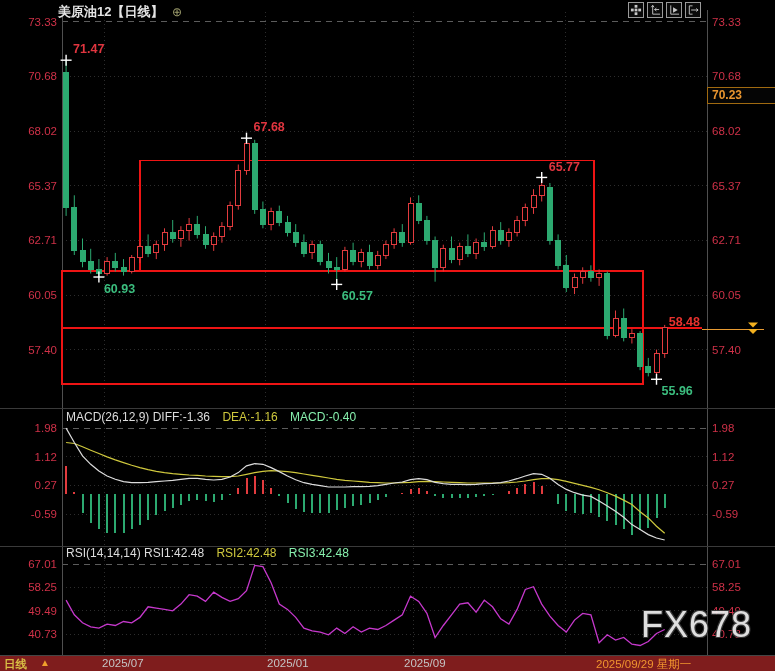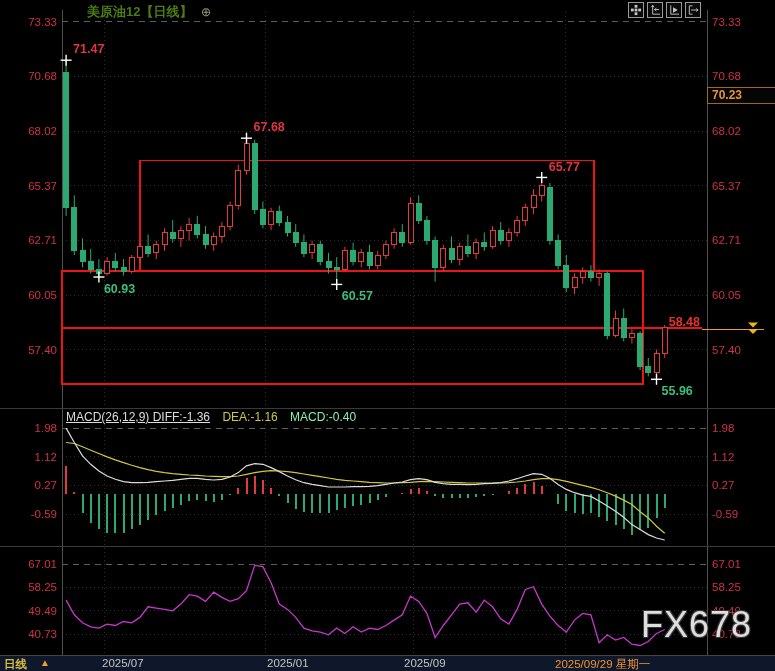--- a/index.html
+++ b/index.html
@@ -1,41 +1,41 @@
 <!DOCTYPE html>
 <html><head>
 <meta charset="utf-8">
 <style>
   html,body{margin:0;padding:0;background:#000;}
   #app{position:relative;width:775px;height:671px;background:#000;overflow:hidden;
        font-family:"Liberation Sans",sans-serif;-webkit-font-smoothing:antialiased;}
   #csvg{position:absolute;left:0;top:0;}
   #csvg text{font-family:"Liberation Sans",sans-serif;}
   .hdr{position:absolute;left:58px;top:2px;height:18px;line-height:18px;white-space:nowrap;z-index:5;}
-  .hdr .title{color:#4d7c0f;font-size:13px;font-weight:bold;margin-left:29px;}
+  .hdr .title{color:#e5e5e5;font-size:13px;font-weight:bold;}
   .hdr .link{color:#9a9a6a;font-size:12px;margin-left:4px;}
   .toolbar{position:absolute;right:74px;top:2px;display:flex;gap:3px;z-index:5;}
   .tbtn{width:14px;height:14px;border:1px solid #9a9a9a;background:#0a0a0a;display:flex;
         align-items:center;justify-content:center;cursor:pointer;}
   .ind-h{position:absolute;left:66px;white-space:nowrap;font-size:12px;z-index:5;}
-  .ind-h .w{color:#dcdcdc;text-decoration:underline;} .ind-h .y{color:#cfc83d;margin-left:9px;} .ind-h .m{color:#86efac;margin-left:9px;}
+  .ind-h .w{color:#dcdcdc;} .ind-h .y{color:#cfc83d;margin-left:9px;} .ind-h .m{color:#86efac;margin-left:9px;}
   #macd-h{top:410px;} #rsi-h{top:546px;}
   .axis-box{position:absolute;left:707px;top:87px;width:64px;height:15px;border:1px solid #a06a10;
             color:#e8952f;font-size:12px;font-weight:bold;line-height:15px;padding-left:4px;
             background:#050505;z-index:4;}
   .watermark{position:absolute;left:641px;top:604px;font-size:36px;font-weight:normal;color:#efefef;
              letter-spacing:1px;z-index:6;opacity:.93;
              text-shadow:1px 1px 0 #3a3a3a,-1px -1px 0 #3a3a3a,1px -1px 0 #3a3a3a,-1px 1px 0 #3a3a3a;}
-  .footer{position:absolute;left:0;top:655px;width:775px;height:16px;background:#0f172a;
+  .footer{position:absolute;left:0;top:655px;width:775px;height:16px;background:#7f1d1d;
           border-top:1px solid #454545;z-index:5;font-size:11.5px;}
   .footer span{position:absolute;top:1px;white-space:nowrap;}
   .f-period{left:4px;color:#d8bd44;font-weight:bold;}
   .f-tri{left:40px;color:#f0a02c;font-size:10px;}
   .f-date{color:#c4c4c4;}
-  .f-hl{color:#f0942e;}
+  .f-hl{color:#f0942e;margin-left:41px;}
 </style>
 </head>
 <body>
 
 <div id="app">
   <svg id="csvg" width="775" height="671">
       <line x1="62" x2="707" y1="21.9" y2="21.9" stroke="#5c5c5c" stroke-dasharray="6 5" shape-rendering="crispEdges"></line>
       <line x1="62" x2="707" y1="76.4" y2="76.4" stroke="#2d2d2d" stroke-dasharray="1 3" shape-rendering="crispEdges"></line>
       <line x1="62" x2="707" y1="131.2" y2="131.2" stroke="#2d2d2d" stroke-dasharray="1 3" shape-rendering="crispEdges"></line>
       <line x1="62" x2="707" y1="185.7" y2="185.7" stroke="#2d2d2d" stroke-dasharray="1 3" shape-rendering="crispEdges"></line>
@@ -455,20 +455,25 @@
         </svg>
     </div>
   </div>
 
   <div class="ind-h" id="macd-h">
     <span class="w">MACD(26,12,9) DIFF:-1.36</span>
     <span class="y">DEA:-1.16</span>
     <span class="m">MACD:-0.40</span>
   </div>
 
+  <div class="ind-h" id="rsi-h">
+    <span class="w">RSI(14,14,14) RSI1:42.48</span>
+    <span class="y">RSI2:42.48</span>
+    <span class="m">RSI3:42.48</span>
+  </div>
 
   <div class="axis-box">70.23</div>
 
   <div class="watermark">FX678</div>
 
   <div class="footer">
     <span class="f-period">日线</span>
     <span class="f-tri">▲</span>
     <span class="f-date" style="left:102px">2025/07</span>
     <span class="f-date" style="left:267px">2025/01</span>

